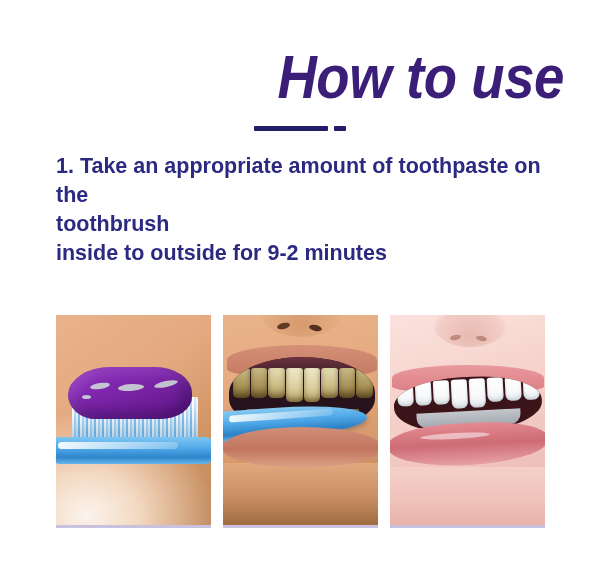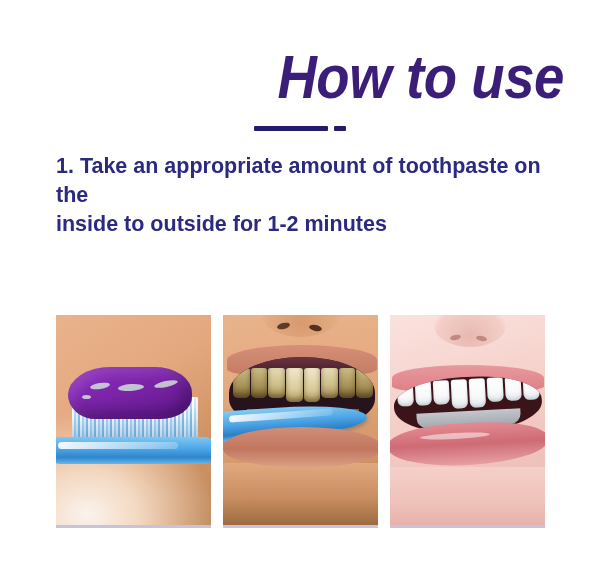--- a/index.html
+++ b/index.html
@@ -334,21 +334,22 @@
   <h1 class="page-title">How to use</h1>
 </div>
 
 <div class="divider">
   <span class="divider-bar"></span>
   <span class="divider-dash"></span>
 </div>
 
 <div class="steps">
   <p class="step-line">1. Take an appropriate amount of toothpaste on the</p>
-  <p class="step-line">inside to outside for 1-2 minutes</p>
+  <p class="step-line">toothbrush</p>
+  <p class="step-line">inside to outside for 9-2 minutes</p>
 </div>
 
 <div class="panels">
 
   <div class="panel">
     <div class="panel-art">
       <div class="p1-bg"></div>
       <div class="p1-bristles"></div>
       <div class="p1-bristle-shade"></div>
       <div class="p1-paste"></div>

